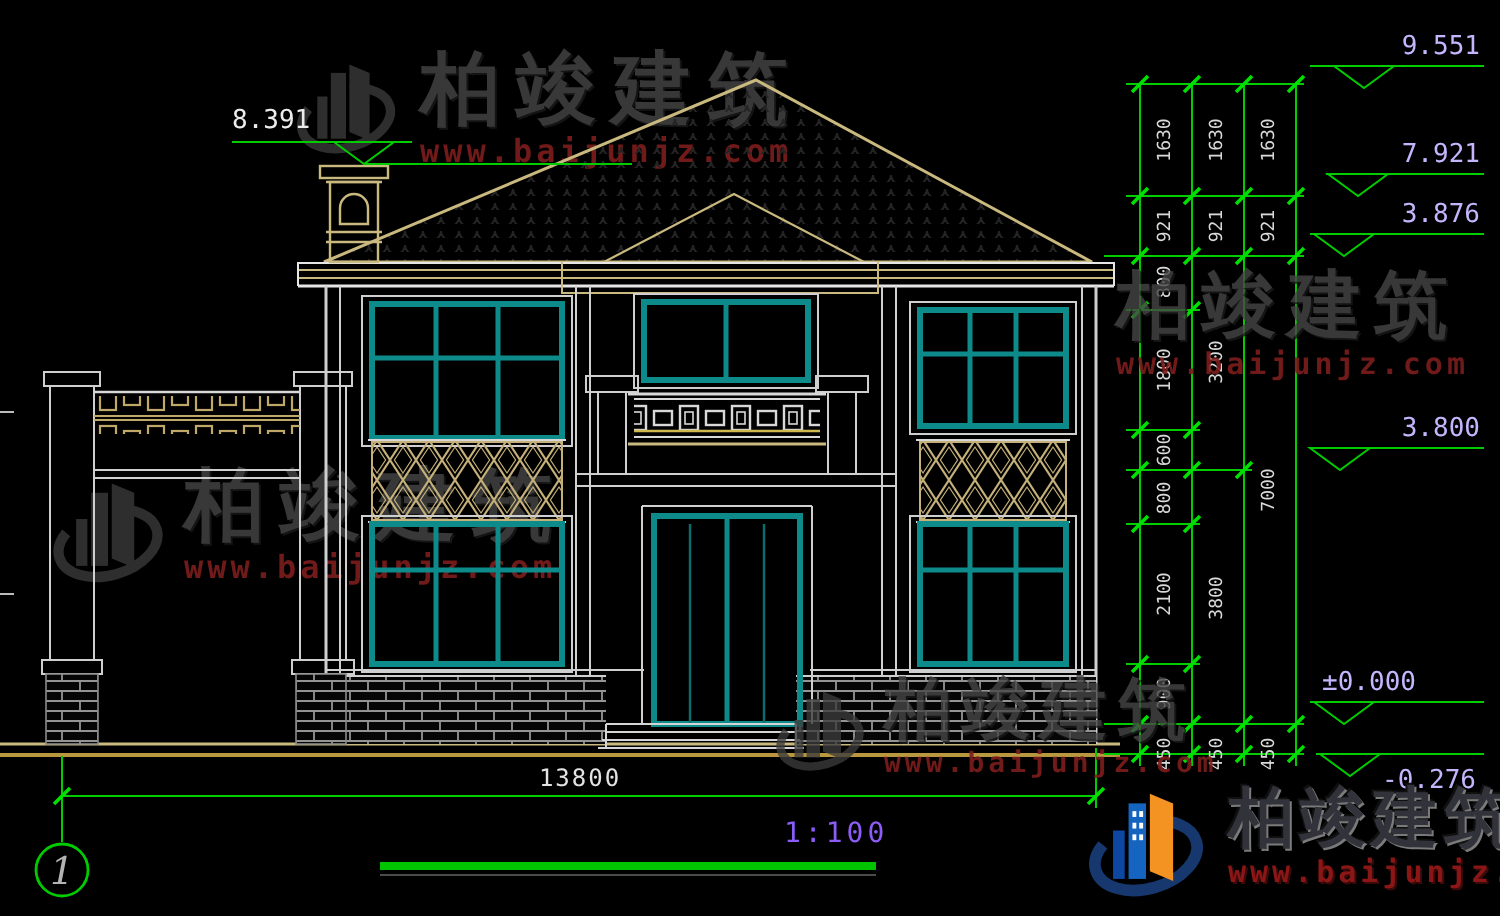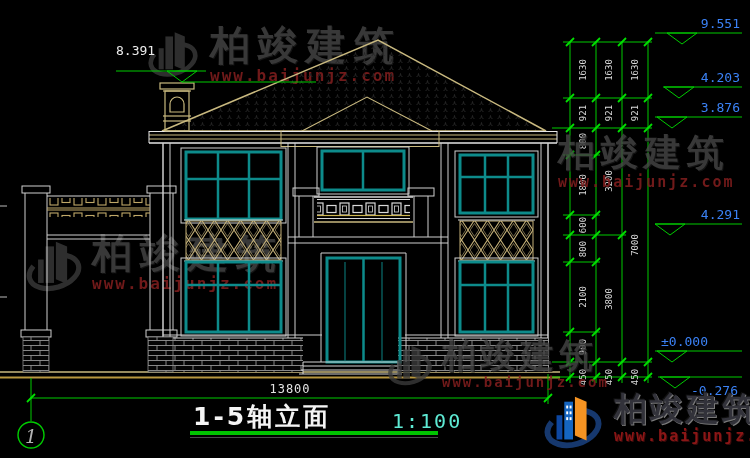--- a/index.html
+++ b/index.html
@@ -2,24 +2,24 @@
 <html><head>
 <meta charset="utf-8">
 <style>
   html,body{margin:0;padding:0;background:#000;}
   #stage{position:relative;width:750px;height:458px;background:#000;overflow:hidden;
          font-family:"DejaVu Sans",sans-serif;}
   #stage svg.draw{position:absolute;left:0;top:0;z-index:2;}
   .txt{position:absolute;z-index:3;white-space:nowrap;}
   .vdim{transform:translate(-50%,-50%) rotate(-90deg);font:9px "DejaVu Sans Mono",monospace;color:#d9d9d9;}
   .hdim{transform:translate(-50%,-50%);font:12px "DejaVu Sans Mono",monospace;color:#e3e3e3;letter-spacing:1px;}
-  .elev{font:13px "DejaVu Sans Mono",monospace;color:#3b82f6;transform:translate(-100%,-100%);}
+  .elev{font:13px "DejaVu Sans Mono",monospace;color:#c4b5fd;transform:translate(-100%,-100%);}
   .elevL{font:13px "DejaVu Sans Mono",monospace;color:#ececec;transform:translate(0,-100%);}
   .title-cn{font-size:25px;font-weight:bold;color:#f4f4f4;letter-spacing:3px;}
-  .title-scale{font-size:20px;color:#5eead4;letter-spacing:2px;font-family:"DejaVu Sans Mono",monospace;}
+  .title-scale{font-size:14px;color:#8b5cf6;letter-spacing:2px;font-family:"DejaVu Sans Mono",monospace;}
   .axis-num{font:italic 19px "DejaVu Serif",serif;color:#b3b3b3;transform:translate(-50%,-50%);}
   .uline1{position:absolute;z-index:3;background:#00c400;height:4px;}
   .uline2{position:absolute;z-index:3;background:#4a4a4a;height:1px;}
   
   .wm{position:absolute;display:flex;align-items:flex-start;z-index:1;}
   .wm .mark{color:#3c3c3c;opacity:.78;flex:none;}
   .wm .tcol{display:flex;flex-direction:column;}
   .wm .cn{font-weight:bold;color:#474747;opacity:.8;line-height:1.05;
           text-shadow:1px 1px 0 #1a1a1a;}
   .wm .url{font-weight:bold;color:#7d1d1d;opacity:.9;letter-spacing:2px;line-height:1.2;
@@ -346,27 +346,26 @@
   <span class="txt vdim" style="left:609px;top:181px">3200</span>
   <span class="txt vdim" style="left:609px;top:299px">3800</span>
   <span class="txt vdim" style="left:609px;top:377px">450</span>
 
   <span class="txt vdim" style="left:635px;top:70px">1630</span>
   <span class="txt vdim" style="left:635px;top:113px">921</span>
   <span class="txt vdim" style="left:635px;top:245px">7000</span>
   <span class="txt vdim" style="left:635px;top:377px">450</span>
 
   <span class="txt elev" style="left:740px;top:31px">9.551</span>
-  <span class="txt elev" style="left:740px;top:85px">4.203</span>
+  <span class="txt elev" style="left:740px;top:85px">7.921</span>
   <span class="txt elev" style="left:740px;top:115px">3.876</span>
-  <span class="txt elev" style="left:740px;top:222px">4.291</span>
+  <span class="txt elev" style="left:740px;top:222px">3.800</span>
   <span class="txt elev" style="left:708px;top:349px">±0.000</span>
   <span class="txt elev" style="left:738px;top:398px">-0.276</span>
-  <span class="txt elevL" style="left:116px;top:58px">8.391</span>
+  <span class="txt elevL" style="left:116px;top:68px">8.391</span>
 
   <span class="txt hdim" style="left:290px;top:389px">13800</span>
-  <span class="txt title-cn" style="left:193px;top:400px">1-5轴立面</span>
   <span class="txt title-scale" style="left:392px;top:409px">1:100</span>
   <div class="uline1" style="left:190px;top:431px;width:248px"></div>
   <div class="uline2" style="left:190px;top:437px;width:248px"></div>
   <span class="txt axis-num" style="left:31px;top:436px">1</span>
 
 </div>
 
 </body></html>

